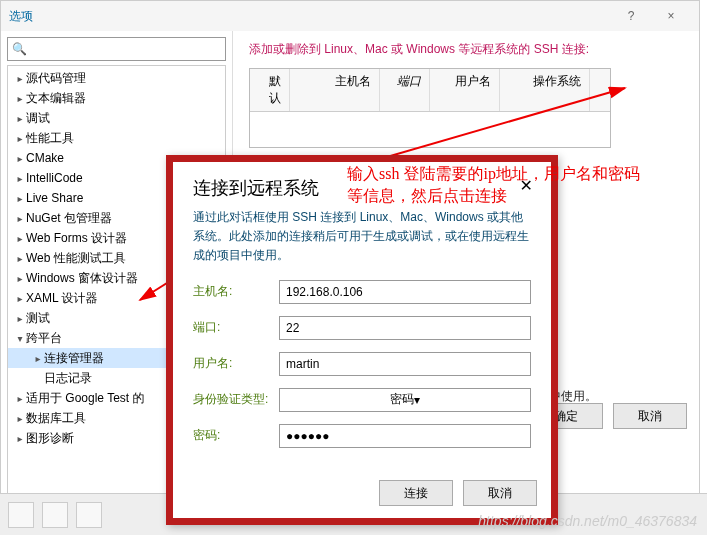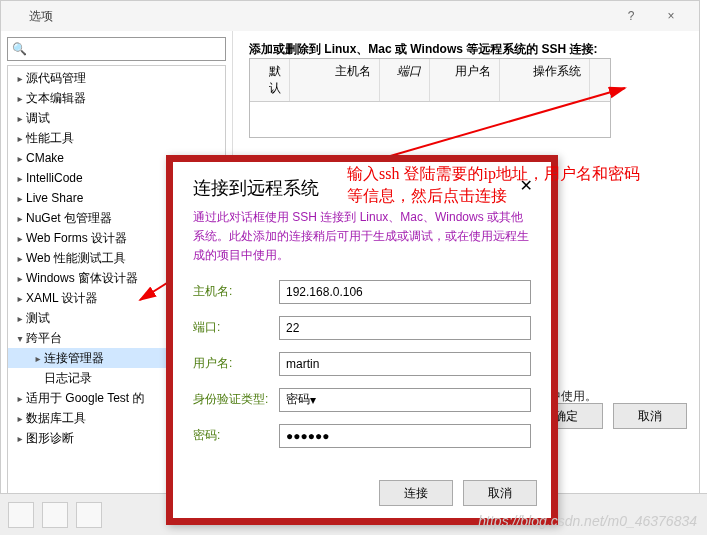--- a/index.html
+++ b/index.html
@@ -18,21 +18,21 @@
       background: #f0f0f0;
       position: relative;
     }
     .titlebar {
       height: 30px;
       display: flex;
       align-items: center;
       padding: 0 8px;
       background: #f5f5f5;
     }
-    .titlebar .title { flex: 1; color: #404040; margin-left: 20px; }
+    .titlebar .title { flex: 1; color: #0369a1; }
     .titlebar .tb-btn {
       width: 40px; height: 28px;
       display: flex; align-items: center; justify-content: center;
       color: #666;
     }
     .body {
       display: flex;
       height: calc(100% - 30px);
     }
     .left {
@@ -73,21 +73,21 @@
     }
     .node.selected { background: #d0e7ff; }
     .node.l1 { padding-left: 6px; }
     .node.l2 { padding-left: 24px; }
     .right {
       flex: 1;
       padding: 10px 12px 10px 16px;
       background: #fff;
       position: relative;
     }
-    .desc { color: #000000; font-weight: bold; }
+    .desc { margin-bottom: 10px; color: #be185d; }
     .grid {
       border: 1px solid #bbb;
       background: #fff;
     }
     .grid-header {
       display: flex;
       background: #f7f7f7;
       border-bottom: 1px solid #ccc;
     }
     .grid-header .cell {
@@ -129,40 +129,40 @@
       z-index: 5;
     }
     .dialog .d-head {
       display: flex; align-items: flex-start;
       padding: 14px 14px 4px 20px;
     }
     .dialog .d-title { font-size: 18px; flex: 1; }
     .dialog .close { font-size: 16px; cursor: pointer; padding: 0 4px; }
     .dialog .d-desc {
       padding: 4px 20px 14px 20px;
-      color: #a21caf;
+      color: #0c4a6e;
       line-height: 1.6;
     }
     .form { padding: 0 20px; }
     .row {
       display: flex; align-items: center;
       margin-bottom: 12px;
     }
     .row .lab { width: 86px; color: #4d7c0f; }
     .row input, .row .select {
       flex: 1;
       height: 24px;
       border: 1px solid #999;
       padding: 0 6px;
       font-size: 12px;
       outline: none;
       background: #fff;
     }
     .row .select {
-      display: flex; align-items: center; justify-content: flex-start;
+      display: flex; align-items: center; justify-content: center;
     }
     .d-btns {
       position: absolute;
       right: 14px; bottom: 12px;
       display: flex; gap: 10px;
     }
     
     .anno {
       position: absolute;
       left: 347px; top: 163px;

